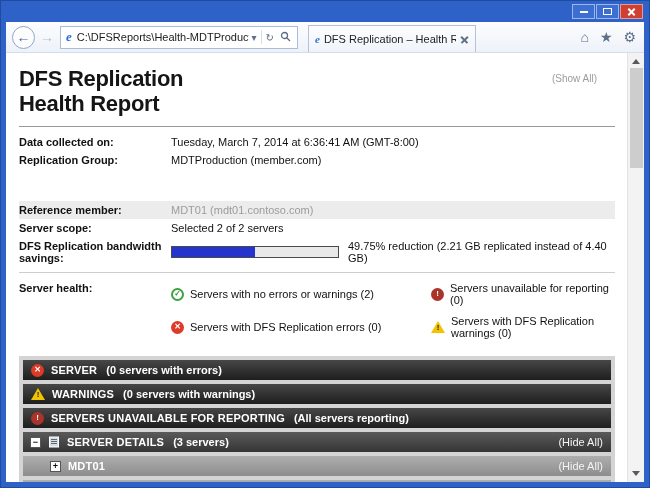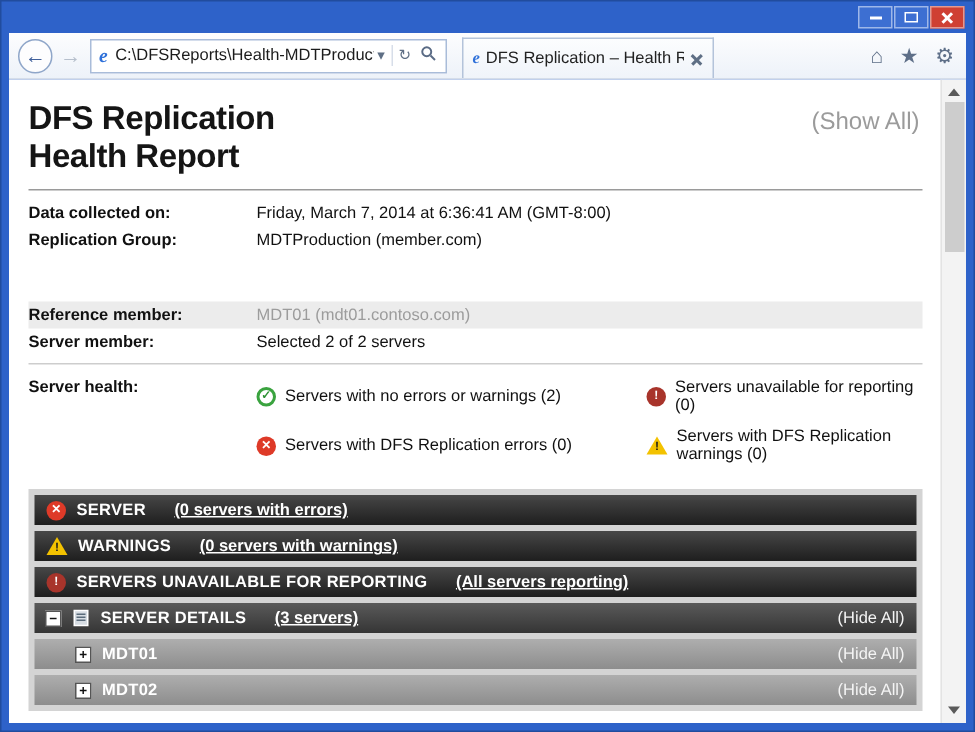--- a/index.html
+++ b/index.html
@@ -50,21 +50,21 @@
   .scrollbar { width:17px; flex:none; background:#f3f3f3; border-left:1px solid #e3e3e3; display:flex; flex-direction:column; align-items:center; }
   .sb-arrow { width:0; height:0; flex:none; }
   .sb-up   { border-left:4px solid transparent; border-right:4px solid transparent; border-bottom:5px solid #5a5a5a; margin:6px 0 4px; }
   .sb-down { border-left:4px solid transparent; border-right:4px solid transparent; border-top:5px solid #5a5a5a; margin:4px 0 6px; }
   .sb-thumb { width:13px; height:100px; background:#cdcdcd; flex:none; }
   .sb-track { flex:1; }
 
   
   .report-header { position:relative; padding-top:2px; }
   .report-title { font-size:22px; font-weight:bold; color:#151515; line-height:1.12; letter-spacing:-0.3px; }
-  .show-all { position:absolute; top:8px; right:2px; color:#9b9b9b; font-size:16px; }
+  .show-all { position:absolute; top:8px; right:18px; color:#9b9b9b; font-size:10px; }
   .header-rule { border:none; border-top:1px solid #9a9a9a; margin:10px 0 6px 0; }
 
   
   .field-row { display:flex; align-items:flex-start; font-size:11px; padding:3px 0; }
   .flabel { width:152px; flex:none; font-weight:bold; color:#111; padding-right:4px; }
   .fvalue { color:#111; }
   .field-row.ref { background:#ececec;margin-top:32px; }
   .field-row.ref .fvalue { color:#9c9c9c; }
   .field-row.bw .fvalue { display:flex; align-items:center; gap:9px; flex:1; }
   .progress { width:168px; height:12px; border:1px solid #4a4a4a; background:#e9e9e9; flex:none; display:block; }
@@ -85,21 +85,21 @@
   .wtri  { position:absolute; left:0; top:0; width:0; height:0; border-left:7px solid transparent; border-right:7px solid transparent; border-bottom:12px solid #f3c200; }
   .wmark { position:absolute; left:0; width:14px; top:2px; text-align:center; font-size:8px; font-weight:bold; color:#1a1a1a; }
 
   
   .report-sections { margin-top:14px; background:#d4d4d4; padding:4px; display:flex; flex-direction:column; gap:4px; }
   .srow { height:20px; display:flex; align-items:center; gap:7px; padding:0 8px; color:#fff; font-size:11px; font-weight:bold; }
   .srow.dark    { background:linear-gradient(#474747,#1e1e1e); }
   .srow.details { background:linear-gradient(#5a5a5a,#353535); padding-left:7px; }
   .srow.server  { background:linear-gradient(#aeaeae,#8d8d8d); padding-left:27px; }
   .srow-label { letter-spacing:.2px; }
-  .srow-detail { margin-left:12px;text-decoration:underline; }
+  .srow-detail { margin-left:2px; }
   .srow-action { margin-left:auto; font-weight:normal; color:#f4f4f4; }
   .toggle-box { width:11px; height:11px; background:#fff; border:1px solid #555; color:#111; display:inline-flex;
                 align-items:center; justify-content:center; font-size:9px; font-weight:bold; line-height:1; flex:none; }
   .server-icon { display:inline-flex; flex:none; }
 </style>
 </head>
 <body>
 
 <div class="window">
 
@@ -155,35 +155,44 @@
         <div class="report-title">
           <div>DFS Replication</div>
           <div>Health Report</div>
         </div>
         <span class="show-all">(Show All)</span>
       </div>
       <hr class="header-rule">
 
       <div class="field-row">
         <span class="flabel">Data collected on:</span>
-        <span class="fvalue">Friday, March 7, 2014 at 6:36:41 AM (GMT-8:00)</span>
+        <span class="fvalue">Tuesday, March 7, 2014 at 6:36:41 AM (GMT-8:00)</span>
       </div>
       <div class="field-row">
         <span class="flabel">Replication Group:</span>
         <span class="fvalue">MDTProduction (member.com)</span>
       </div>
       <div class="field-row ref">
         <span class="flabel">Reference member:</span>
         <span class="fvalue">MDT01 (mdt01.contoso.com)</span>
       </div>
       <div class="field-row">
-        <span class="flabel">Server member:</span>
+        <span class="flabel">Server scope:</span>
         <span class="fvalue">Selected 2 of 2 servers</span>
       </div>
 
+      <div class="field-row bw">
+        <span class="flabel">DFS Replication bandwidth savings:</span>
+        <span class="fvalue">
+          <span class="progress">
+              <span class="fill" style="width: 49.75%;"></span>
+            </span>
+          <span>49.75% reduction (2.21 GB replicated instead of 4.40 GB)</span>
+        </span>
+      </div>
       <hr class="bw-divider">
 
       <div class="field-row health">
         <span class="flabel">Server health:</span>
         <div class="health-grid">
           <div class="hitem">
             <span class="hicon ok">✓</span>
             <span>Servers with no errors or warnings (2)</span>
           </div>
           <div class="hitem">

